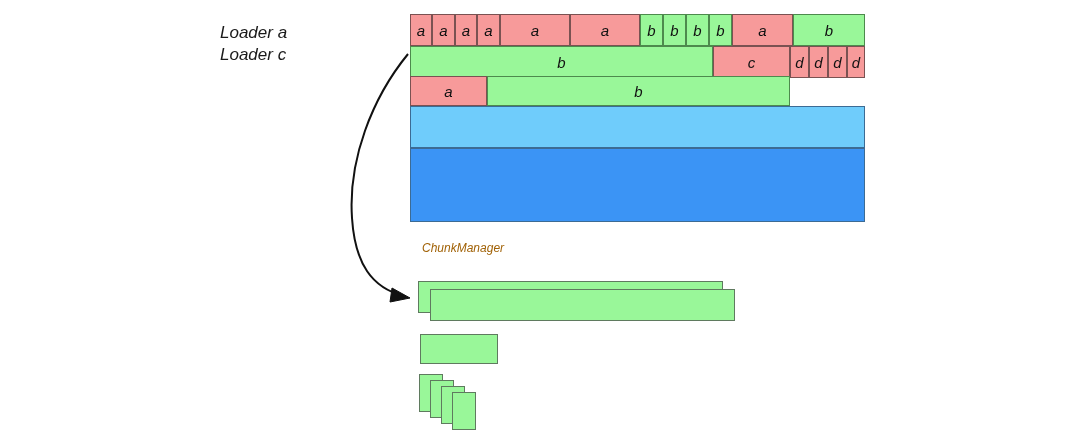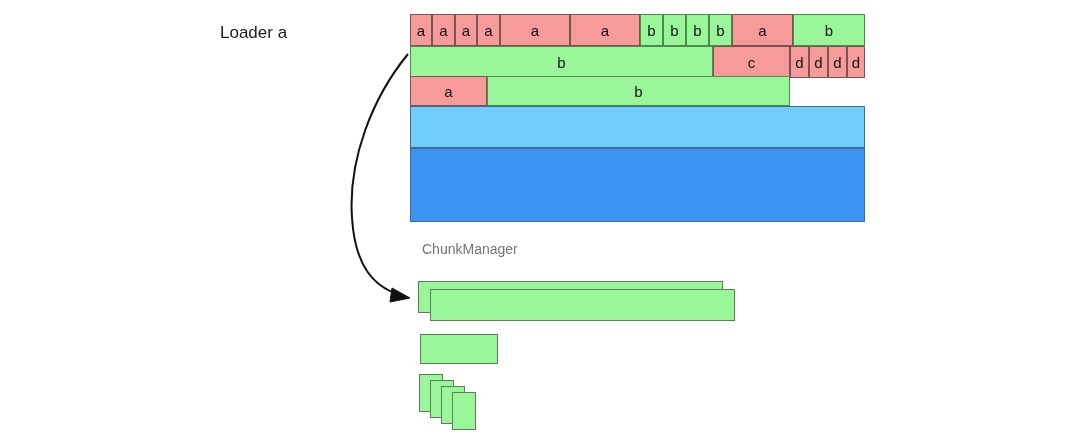--- a/index.html
+++ b/index.html
@@ -1,21 +1,21 @@
 <!DOCTYPE html>
 <html><head>
 <meta charset="utf-8">
 <style>
   html,body{margin:0;padding:0;}
   body{
     width:1080px;height:440px;background:#ffffff;
     font-family:"Liberation Sans", sans-serif;
     position:relative;overflow:hidden;
   }
-  .stage{position:absolute;left:0;top:0;width:888px;height:440px;}
+  .stage{position:absolute;left:0;top:0;width:888px;height:440px;font-style:italic;}
 
   
   .legend{position:absolute;left:220px;top:22px;}
   .legend-item{
     font-size:17px;color:#1a1a1a;line-height:22px;white-space:nowrap;
   }
 
   
   .map{position:absolute;left:410px;top:14px;width:455px;height:194px;}
   .row{position:absolute;left:0;height:32px;width:100%;}
@@ -35,40 +35,41 @@
     position:absolute;left:0;width:100%;box-sizing:border-box;
     border:1px solid #3c6b94;
   }
   .band.lightblue{top:92px;height:42px;background:#6fccfb;}
   .band.darkblue{top:134px;height:74px;background:#3b94f5;}
 
   
   .arrow-svg{position:absolute;left:300px;top:40px;width:130px;height:270px;overflow:visible;}
 
   
-  .cm-title{position:absolute;left:422px;top:241px;font-size:14px;color:#737373;}
+  .cm-title{position:absolute;left:422px;top:241px;font-size:12px;color:#a16207;}
   .chunk{
     position:absolute;box-sizing:border-box;
     background:#99f799;border:1px solid #5f7a5f;
   }
   .chunk-back{left:418px;top:281px;width:305px;height:32px;}
   .chunk-front{left:430px;top:289px;width:305px;height:32px;}
   .chunk-mid{left:420px;top:334px;width:78px;height:30px;}
   .chunk-s1{left:419px;top:374px;width:24px;height:38px;}
   .chunk-s2{left:430px;top:380px;width:24px;height:38px;}
   .chunk-s3{left:441px;top:386px;width:24px;height:38px;}
   .chunk-s4{left:452px;top:392px;width:24px;height:38px;}
 </style>
 </head>
 <body>
 
 <div class="stage">
 
   <div class="legend">
     <div class="legend-item">Loader a</div>
+    <div class="legend-item">Loader c</div>
   </div>
 
   <svg class="arrow-svg" viewBox="0 0 130 270">
     <path d="M 108 14 C 72 58, 48 120, 52 178 C 55 224, 72 248, 104 256" fill="none" stroke="#111111" stroke-width="2"></path>
     <path d="M 92 248 L 110 258 L 90 262 Z" fill="#111111" stroke="#111111" stroke-width="1"></path>
   </svg>
 
   <div class="map">
 
     <div class="row row1">

